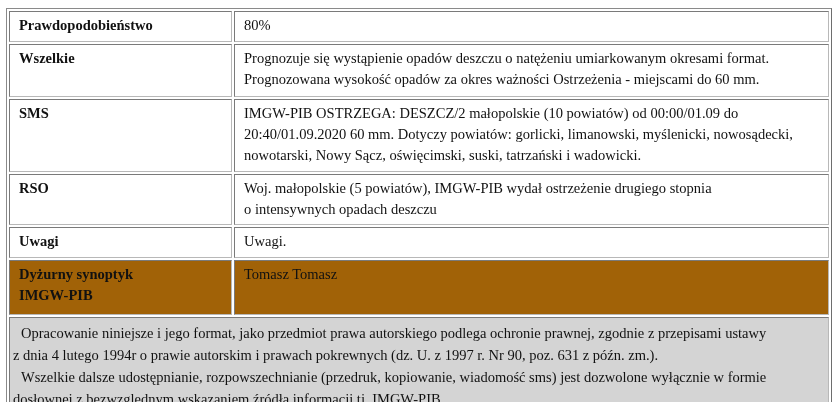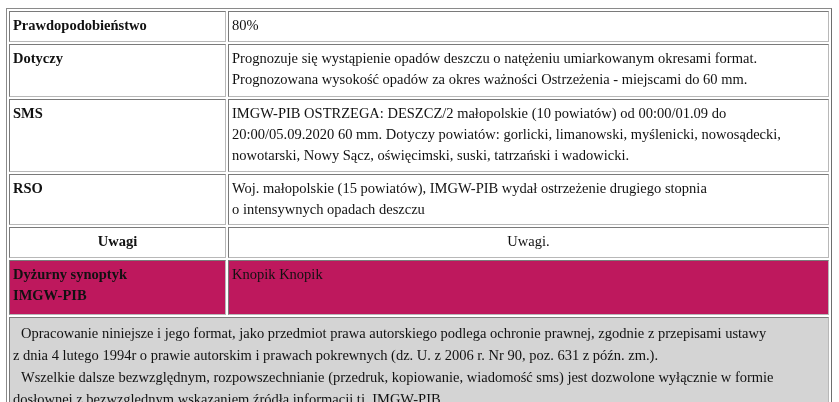--- a/index.html
+++ b/index.html
@@ -29,33 +29,33 @@
       color: #111;
       table-layout: fixed;
     }
     table.warn td {
       border: 1px solid #8c8c8c;
       border-top-color: #7a7a7a;
       border-left-color: #7a7a7a;
       border-right-color: #b8b8b8;
       border-bottom-color: #b8b8b8;
       vertical-align: top;
-      padding: 3px 3px 4px 3px;
+      padding: 3px 3px 4px 9px;
       line-height: 21px;
     }
     td.label {
       width: 209px;
       font-weight: bold;
     }
     tr.r1 td { height: 22px; }
     tr.r2 td { height: 44px; }
     tr.r3 td { height: 64px; margin-top: 17px; }
     tr.r4 td { height: 42px; margin-top: 22px; }
-    tr.r5 td { height: 22px; text-align: center; }
-    tr.r6 td { height: 46px; background: #be185d; }
+    tr.r5 td { height: 22px; }
+    tr.r6 td { height: 46px; background: #a16207; }
     tr.foot td {
       background: #d4d4d4;
       height: 84px;
       padding: 4px 3px 4px 3px;
       line-height: 22px;
     }
     .para { display: block; }
     .para .indent { padding-left: 8px; }
   </style>
 </head>
@@ -64,59 +64,59 @@
 <div class="wrap">
   <table class="warn">
     <tbody>
       <tr class="r1">
         <td class="label">Prawdopodobieństwo</td>
         <td>
           <span class="para">80%</span>
         </td>
       </tr>
       <tr class="r2">
-        <td class="label">Dotyczy</td>
+        <td class="label">Wszelkie</td>
         <td>
           <span class="para">Prognozuje się wystąpienie opadów deszczu o natężeniu umiarkowanym okresami format.</span>
           <span class="para">Prognozowana wysokość opadów za okres ważności Ostrzeżenia - miejscami do 60 mm.</span>
         </td>
       </tr>
       <tr class="r3">
         <td class="label">SMS</td>
         <td>
           <span class="para">IMGW-PIB OSTRZEGA: DESZCZ/2 małopolskie (10 powiatów) od 00:00/01.09 do</span>
-          <span class="para">20:00/05.09.2020 60 mm. Dotyczy powiatów: gorlicki, limanowski, myślenicki, nowosądecki,</span>
+          <span class="para">20:40/01.09.2020 60 mm. Dotyczy powiatów: gorlicki, limanowski, myślenicki, nowosądecki,</span>
           <span class="para">nowotarski, Nowy Sącz, oświęcimski, suski, tatrzański i wadowicki.</span>
         </td>
       </tr>
       <tr class="r4">
         <td class="label">RSO</td>
         <td>
-          <span class="para">Woj. małopolskie (15 powiatów), IMGW-PIB wydał ostrzeżenie drugiego stopnia</span>
+          <span class="para">Woj. małopolskie (5 powiatów), IMGW-PIB wydał ostrzeżenie drugiego stopnia</span>
           <span class="para">o intensywnych opadach deszczu</span>
         </td>
       </tr>
       <tr class="r5">
         <td class="label">Uwagi</td>
         <td>
           <span class="para">Uwagi.</span>
         </td>
       </tr>
       <tr class="r6">
         <td class="label">
           <span class="para">Dyżurny synoptyk</span>
           <span class="para">IMGW-PIB</span>
         </td>
         <td>
-          <span class="para">Knopik Knopik</span>
+          <span class="para">Tomasz Tomasz</span>
         </td>
       </tr>
       <tr class="foot">
         <td colspan="2">
           <span class="para indent-wrap"><span class="indent">Opracowanie niniejsze i jego format, jako przedmiot prawa autorskiego podlega ochronie prawnej, zgodnie z przepisami ustawy</span></span>
-          <span class="para">z dnia 4 lutego 1994r o prawie autorskim i prawach pokrewnych (dz. U. z 2006 r. Nr 90, poz. 631 z późn. zm.).</span>
-          <span class="para"><span class="indent">Wszelkie dalsze bezwzględnym, rozpowszechnianie (przedruk, kopiowanie, wiadomość sms) jest dozwolone wyłącznie w formie</span></span>
+          <span class="para">z dnia 4 lutego 1994r o prawie autorskim i prawach pokrewnych (dz. U. z 1997 r. Nr 90, poz. 631 z późn. zm.).</span>
+          <span class="para"><span class="indent">Wszelkie dalsze udostępnianie, rozpowszechnianie (przedruk, kopiowanie, wiadomość sms) jest dozwolone wyłącznie w formie</span></span>
           <span class="para">dosłownej z bezwzględnym wskazaniem źródła informacji tj. IMGW-PIB.</span>
         </td>
       </tr>
     </tbody>
   </table>
 </div>
 
 </body></html>

